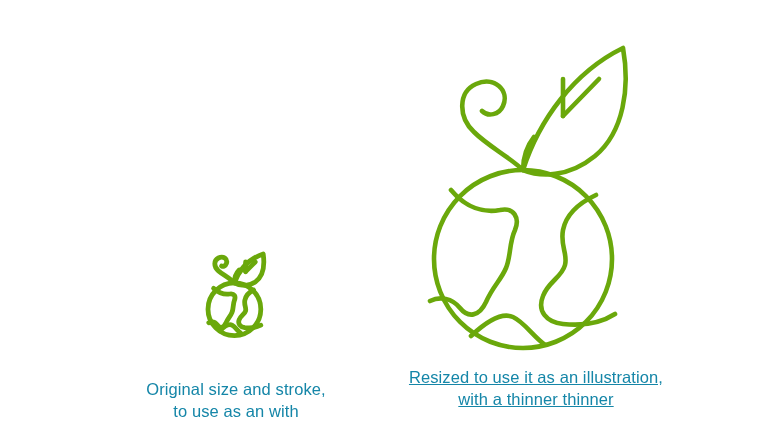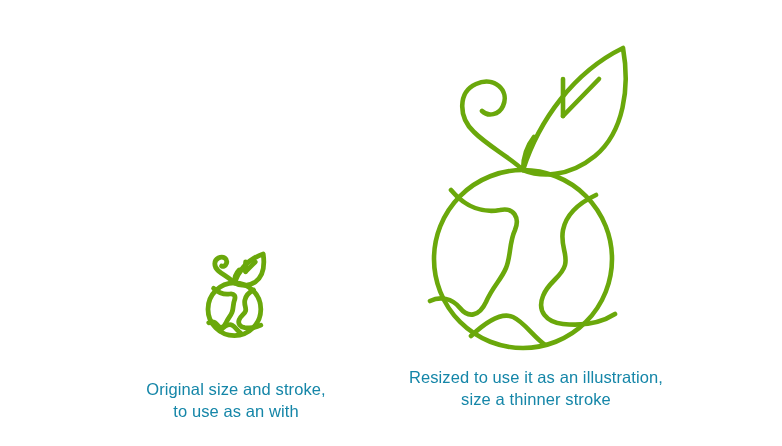--- a/index.html
+++ b/index.html
@@ -126,19 +126,19 @@
       <path d="M127 160 C112 146 92 136 78 122 C62 107 62 82 80 74
                C98 66 114 80 107 96 C103 105 92 107 86 101"></path>
 
       <path d="M127 160 C143 110 178 62 227 38 C234 77 228 122 199 146
                C172 168 144 167 127 160 Z"></path>
 
       <path d="M167 69 L167 106"></path>
       <path d="M203 69 L167 106"></path>
     </svg>
 
-    <div class="caption" style="color: rgb(21, 134, 168);">
+    <div class="caption" style="color: rgb(21, 134, 168); text-decoration: underline;">
       <span class="caption-line">Resized to use it as an illustration,</span>
-      <span class="caption-line">size a thinner stroke</span>
+      <span class="caption-line">with a thinner thinner</span>
     </div>
   </div>
 
 </div>
 
 </body></html>

